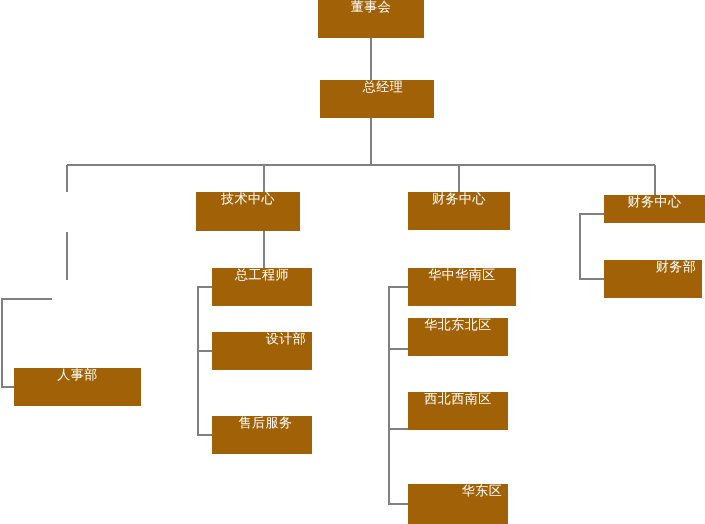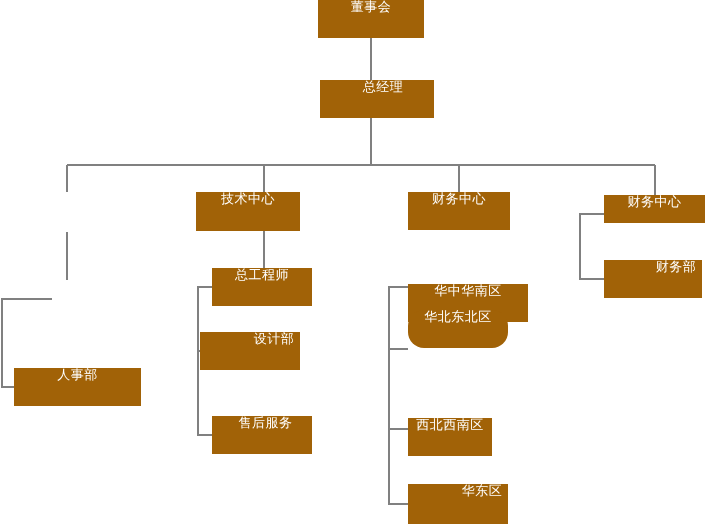--- a/index.html
+++ b/index.html
@@ -106,37 +106,37 @@
 
 
   <div class="node-box" style="left:14px; top:368px; width:127px; height:38px;">
     <span class="node-label">人事部</span>
   </div>
 
   <div class="node-box" style="left:212px; top:268px; width:100px; height:38px;">
     <span class="node-label">总工程师</span>
   </div>
 
-  <div class="node-box" style="left:200px; top:332px; width:100px; height:38px;padding-left:48px;">
+  <div class="node-box" style="left:212px; top:332px; width:100px; height:38px;padding-left:48px;">
     <span class="node-label">设计部</span>
   </div>
 
   <div class="node-box" style="left:212px; top:416px; width:100px; height:38px;padding-left:7px;">
     <span class="node-label">售后服务</span>
   </div>
 
-  <div class="node-box" style="left:408px; top:284px; width:120px; height:38px;">
+  <div class="node-box" style="left:408px; top:268px; width:108px; height:38px;">
     <span class="node-label">华中华南区</span>
   </div>
 
-  <div class="node-box" style="left:408px; top:310px; width:100px; height:38px;border-radius:16px;">
+  <div class="node-box" style="left:408px; top:318px; width:100px; height:38px;">
     <span class="node-label">华北东北区</span>
   </div>
 
-  <div class="node-box" style="left:408px; top:418px; width:84px; height:38px;font-family:Liberation Serif, serif;">
+  <div class="node-box" style="left:408px; top:392px; width:100px; height:38px;font-family:Liberation Serif, serif;">
     <span class="node-label">西北西南区</span>
   </div>
 
   <div class="node-box" style="left:408px; top:484px; width:100px; height:40px;padding-left:48px;">
     <span class="node-label">华东区</span>
   </div>
 
   <div class="node-box" style="left:604px; top:260px; width:98px; height:38px;padding-left:46px;">
     <span class="node-label">财务部</span>
   </div>

